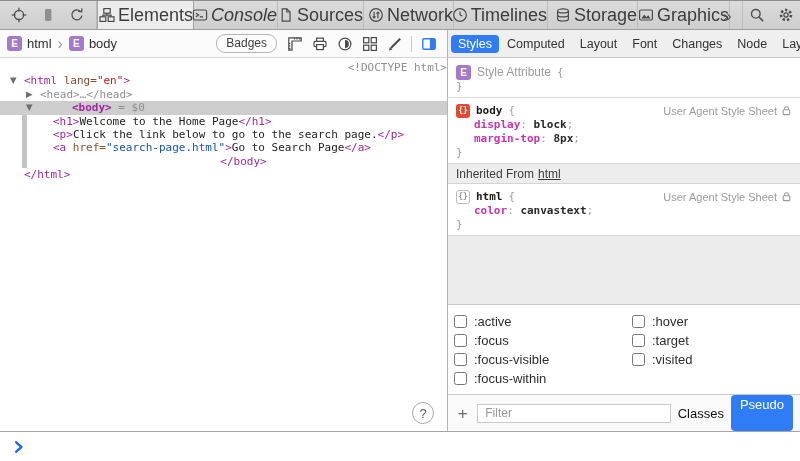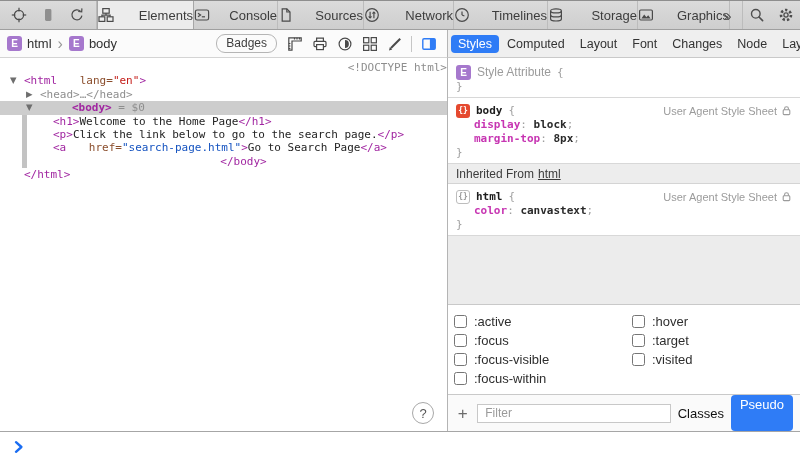--- a/index.html
+++ b/index.html
@@ -5,21 +5,21 @@
   * { margin:0; padding:0; box-sizing:border-box; }
   html,body { width:800px; height:461px; overflow:hidden; }
   body { font-family:"Liberation Sans","DejaVu Sans",sans-serif; font-size:13px; color:#333; background:#fff; }
   .devtools { width:800px; height:461px; display:flex; flex-direction:column; border-top:1px solid #8e8e8e; }
 
   
   .toolbar { height:29px; flex:0 0 29px; background:linear-gradient(#dbdbdb,#cecece); border-bottom:1px solid #9f9f9f; display:flex; align-items:stretch; }
   .tool-icons { display:flex; align-items:center; padding:0 7px; gap:5px; border-right:1px solid #b9b9b9; }
   .icon-btn { width:24px; height:22px; display:flex; align-items:center; justify-content:center; background:none; border:none; cursor:default; }
   .main-tabs { display:flex; flex:1 1 auto; min-width:0; }
-  .tab { display:flex; align-items:center; justify-content:space-between; gap:3px; border-right:1px solid #bcbcbc; font-size:13px; color:#3d3d3d; flex:0 0 auto; }
+  .tab { display:flex; align-items:center; justify-content:flex-end; gap:3px; border-right:1px solid #bcbcbc; font-size:18px; color:#3d3d3d; flex:0 0 auto; }
   .tab.selected { background:#ececec; border-left:1px solid #a6a6a6; border-right:1px solid #a6a6a6; }
   .toolbar-right { display:flex; align-items:stretch; margin-left:auto; }
   .tbtn { display:flex; align-items:center; justify-content:center; width:29px; background:none; border:none; color:#4e4e4e; font-size:15px; }
   .tbtn.sep { border-left:1px solid #bcbcbc; }
   .overflow-glyph { font-size:15px; color:#4e4e4e; }
 
   
   .subbar { height:28px; flex:0 0 28px; display:flex; }
   .subbar-left { width:448px; flex:0 0 448px; background:#fbfbfb; border-right:1px solid #b4b4b4; border-bottom:1px solid #d4d4d4; display:flex; align-items:center; padding:0 7px; gap:3px; }
   .breadcrumb { display:flex; align-items:center; gap:5px; font-size:13px; color:#303030; }
@@ -36,21 +36,21 @@
 
   
   .content { flex:1 1 auto; display:flex; min-height:0; }
   .dom-panel { width:448px; flex:0 0 448px; background:#fff; border-right:1px solid #b4b4b4; position:relative; padding-top:3px; font-family:"DejaVu Sans Mono","Liberation Mono",monospace; font-size:11px; overflow:hidden; }
   .tree-row { position:relative; height:13.4px; line-height:13.4px; white-space:pre; }
   .tree-row.selected { background:#cdcdcd; }
   .tree-arrow { position:absolute; top:0; font-family:"DejaVu Sans",sans-serif; font-size:8.5px; color:#6e6e6e; line-height:13.4px; }
   .tree-bar { position:absolute; left:22px; top:0; bottom:0; width:5px; background:#c3c3c3; }
   .seg-gray { color:#8e8e8e; }
   .seg-tag { color:var(--tag,#a126a1); }
-  .seg-attr { color:var(--attr,#8a4d2b);margin-left:16px; }
+  .seg-attr { color:var(--attr,#8a4d2b); }
   .seg-value { color:var(--val,#c41a16); }
   .seg-link { color:var(--link,#1553c0); }
   .seg-text { color:#232323; }
   .seg-b { font-weight:bold;margin-left:32px; }
   .help-btn { position:absolute; right:13px; bottom:7px; width:22px; height:22px; border-radius:50%; border:1px solid #a8a8a8; background:#fff; color:#555; font-size:13px; display:flex; align-items:center; justify-content:center; }
 
   
   .styles-panel { flex:1; display:flex; flex-direction:column; background:#fff; min-width:0; }
   .sa-section { flex:0 0 auto; padding:6px 8px 3px; border-bottom:1px solid #d8d8d8; }
   .sa-line1 { display:flex; align-items:center; gap:6px; height:16px; }
@@ -129,21 +129,21 @@
           <span>
             <svg width="16" height="16" viewBox="0 0 16 16">
               <rect x="4.8" y="1.6" width="6.4" height="4.6" fill="none" stroke="#4a4a4a" stroke-width="1.2"></rect>
               <rect x="1" y="9.8" width="5.8" height="4.6" fill="none" stroke="#4a4a4a" stroke-width="1.2"></rect>
               <rect x="9.2" y="9.8" width="5.8" height="4.6" fill="none" stroke="#4a4a4a" stroke-width="1.2"></rect>
               <path d="M8 6.2 V8.2 M3.9 9.8 V8.2 H12.1 V9.8" fill="none" stroke="#4a4a4a" stroke-width="1.2"></path>
             </svg>
           </span>
           <span>Elements</span>
         </div>
-        <div class="tab" style="width: 84px;">
+        <div class="tab" style="width: 84px; font-style: italic;">
           <span>
             <svg width="16" height="16" viewBox="0 0 16 16">
               <rect x="1.4" y="3" width="13.2" height="10" rx="1.8" fill="none" stroke="#4a4a4a" stroke-width="1.2"></rect>
               <polyline points="4,6.2 6.6,8 4,9.8" fill="none" stroke="#4a4a4a" stroke-width="1.2"></polyline>
               <line x1="7.8" y1="9.8" x2="11" y2="9.8" fill="none" stroke="#4a4a4a" stroke-width="1.2"></line>
             </svg>
           </span>
           <span>Console</span>
         </div>
         <div class="tab" style="width: 86px;">

